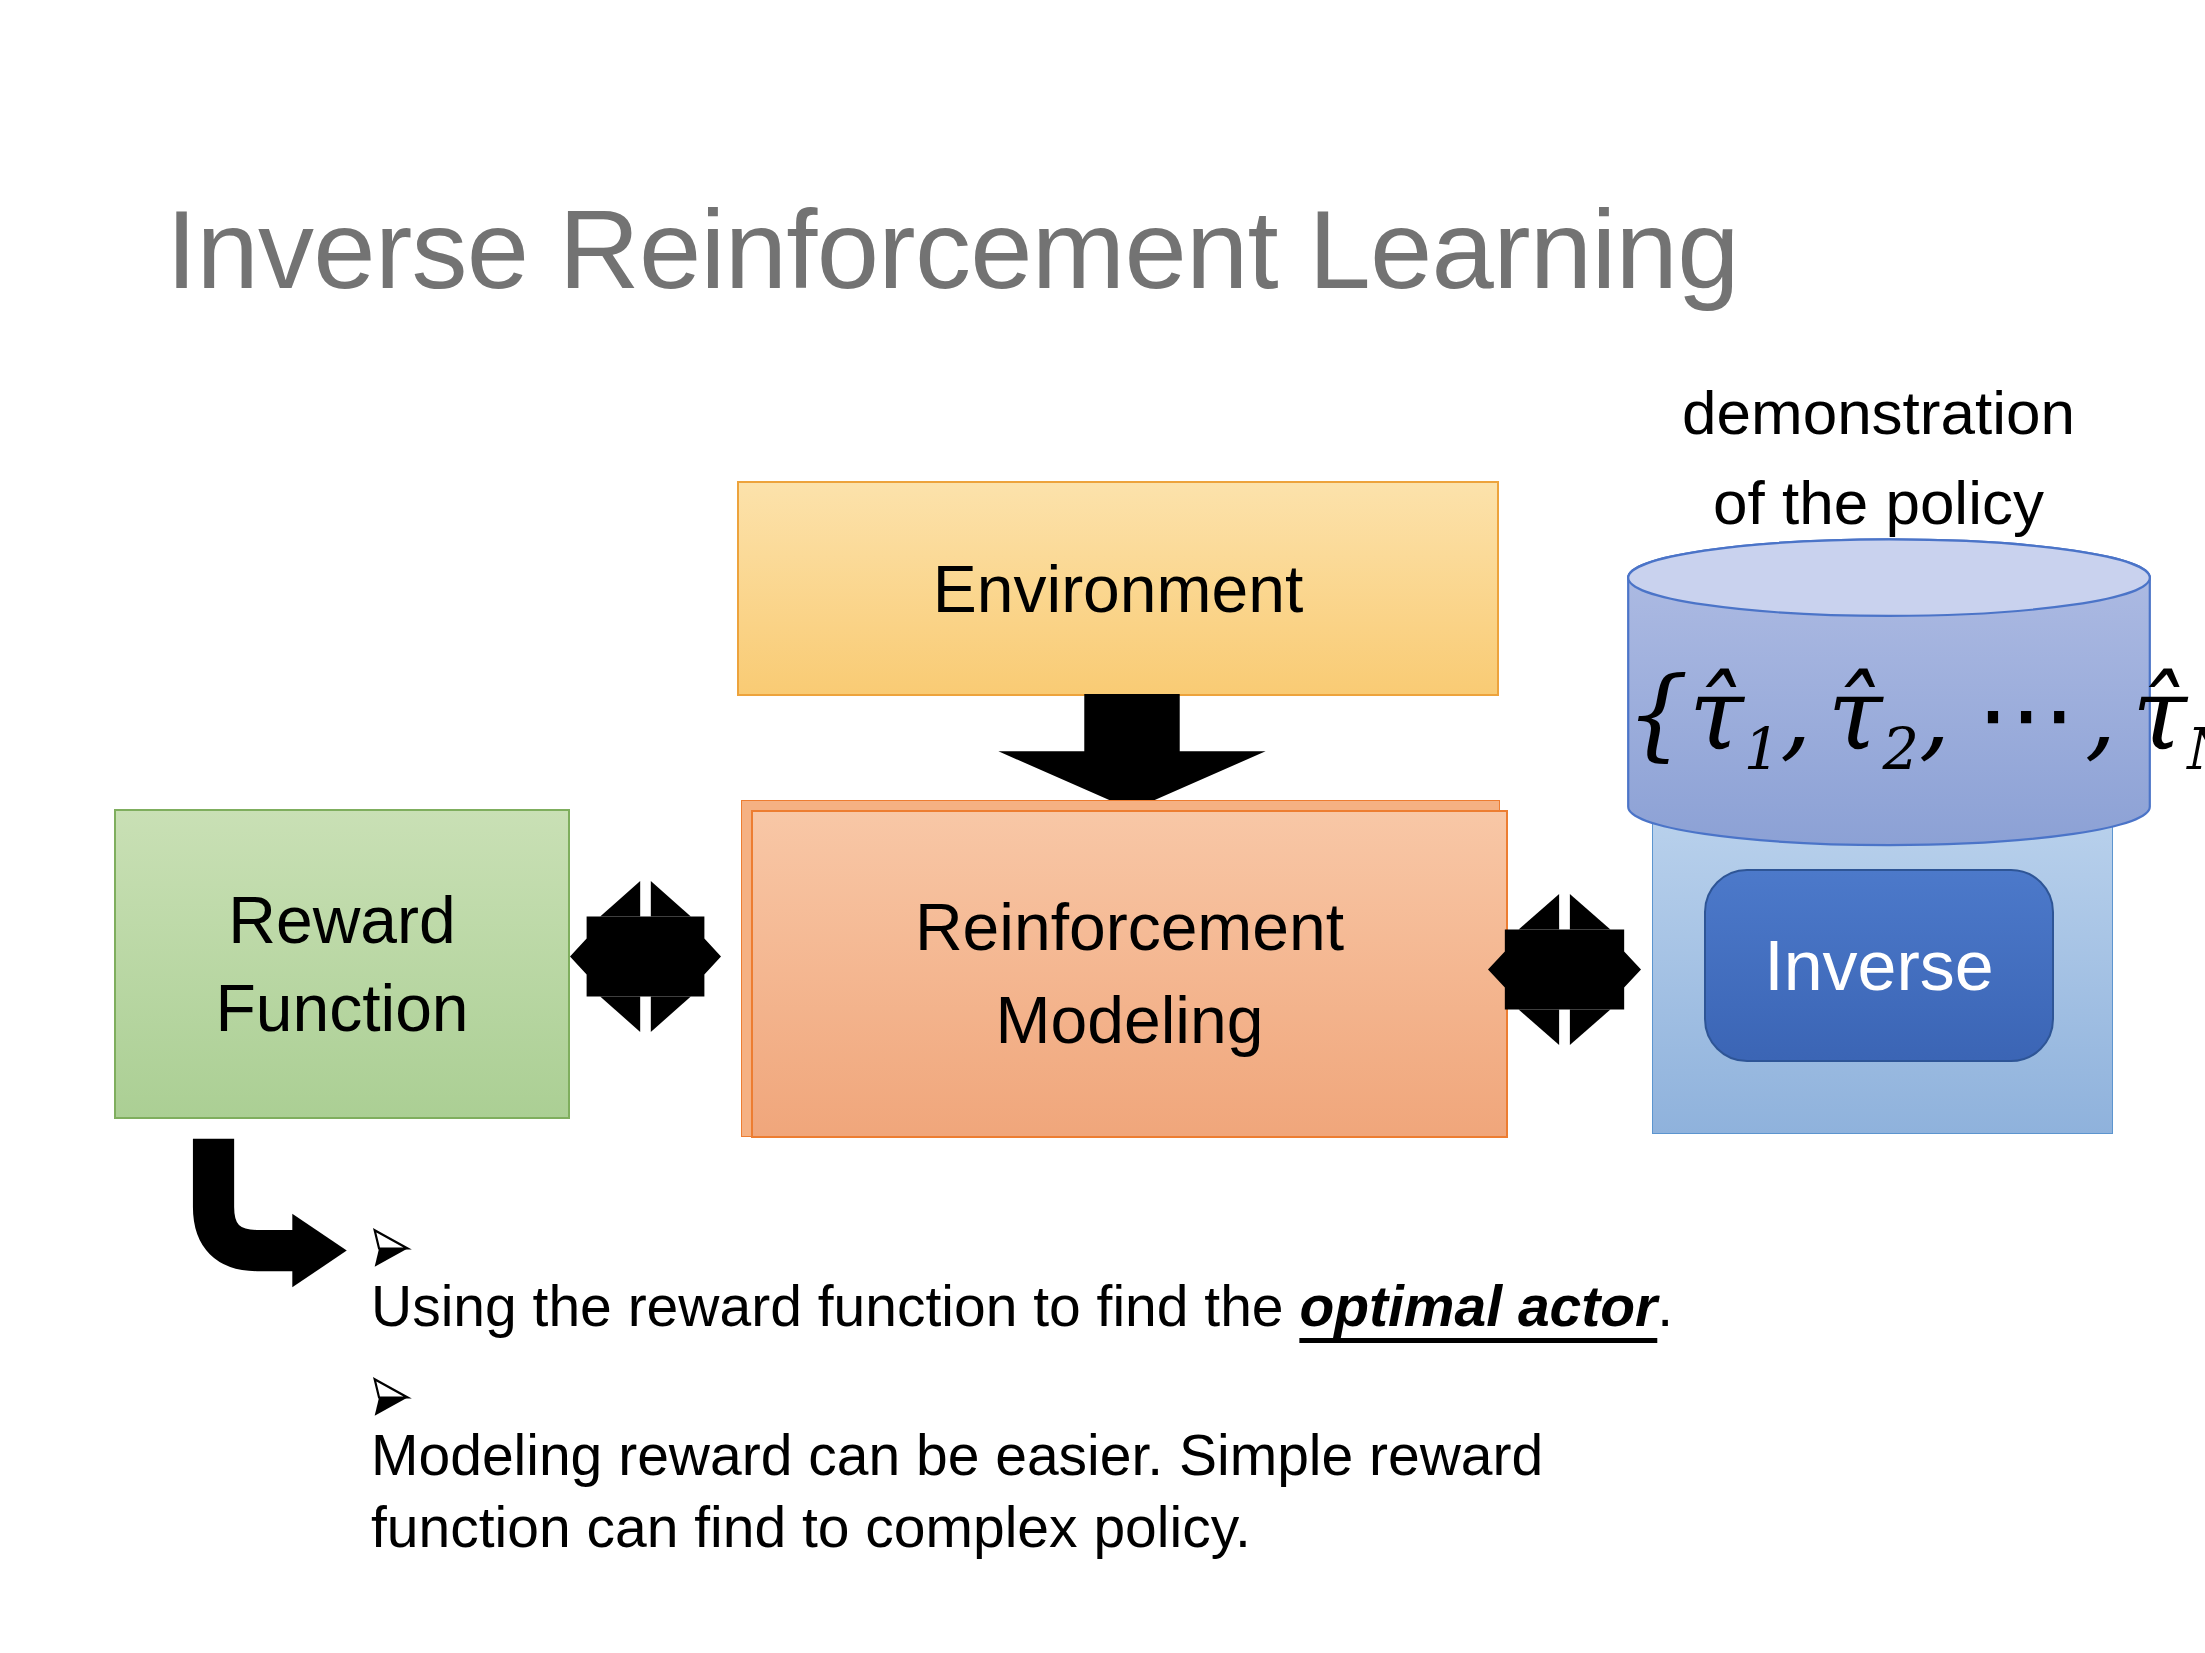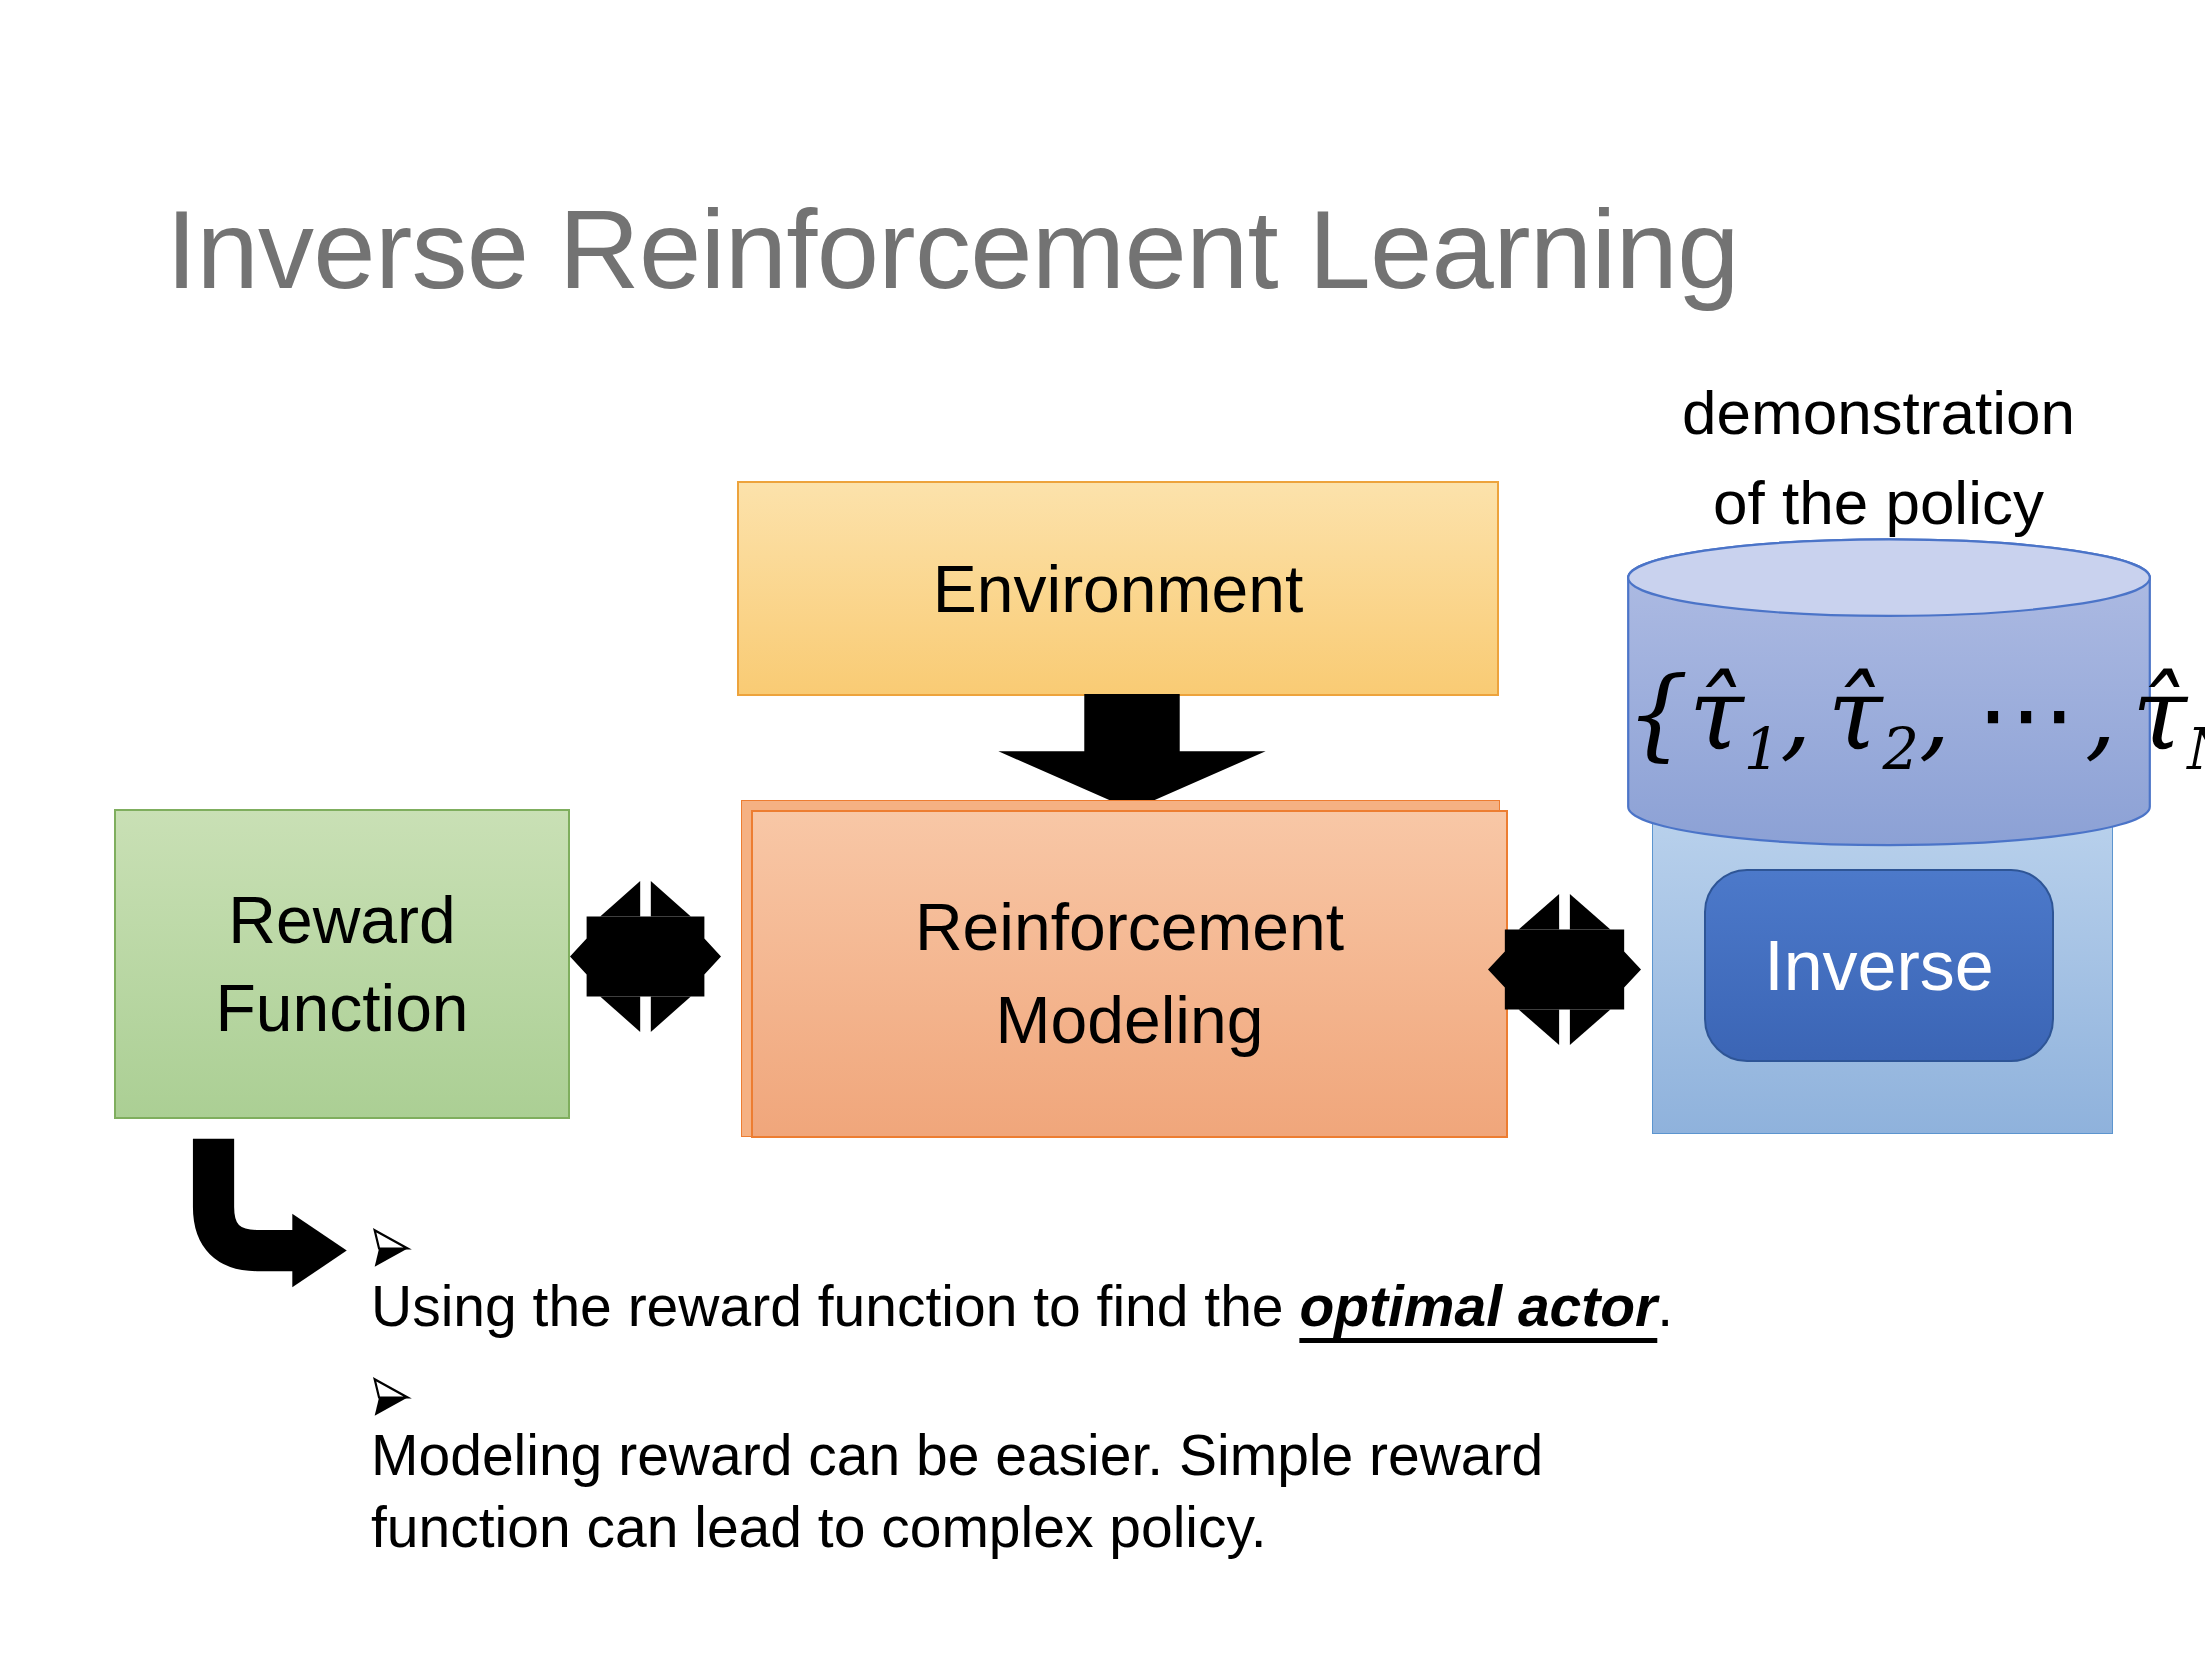--- a/index.html
+++ b/index.html
@@ -127,18 +127,18 @@
     </div>
   </div>
 
   <div class="abs bullet-row" id="bullet2">
     <svg class="bullet-marker" width="41" height="43" viewBox="0 0 56 58">
       <polygon points="5,4 50,29 11,29" fill="#fff" stroke="#000" stroke-width="3"></polygon>
       <polygon points="11,29 50,29 5,54" fill="#000"></polygon>
     </svg>
     <div class="bullet-text">
       <span class="bline">Modeling reward can be easier. Simple reward</span>
-      <span class="bline">function can lead to complex policy.</span>
+      <span class="bline">function can find to complex policy.</span>
     </div>
   </div>
 
 </div>
 
 
 </body></html>

